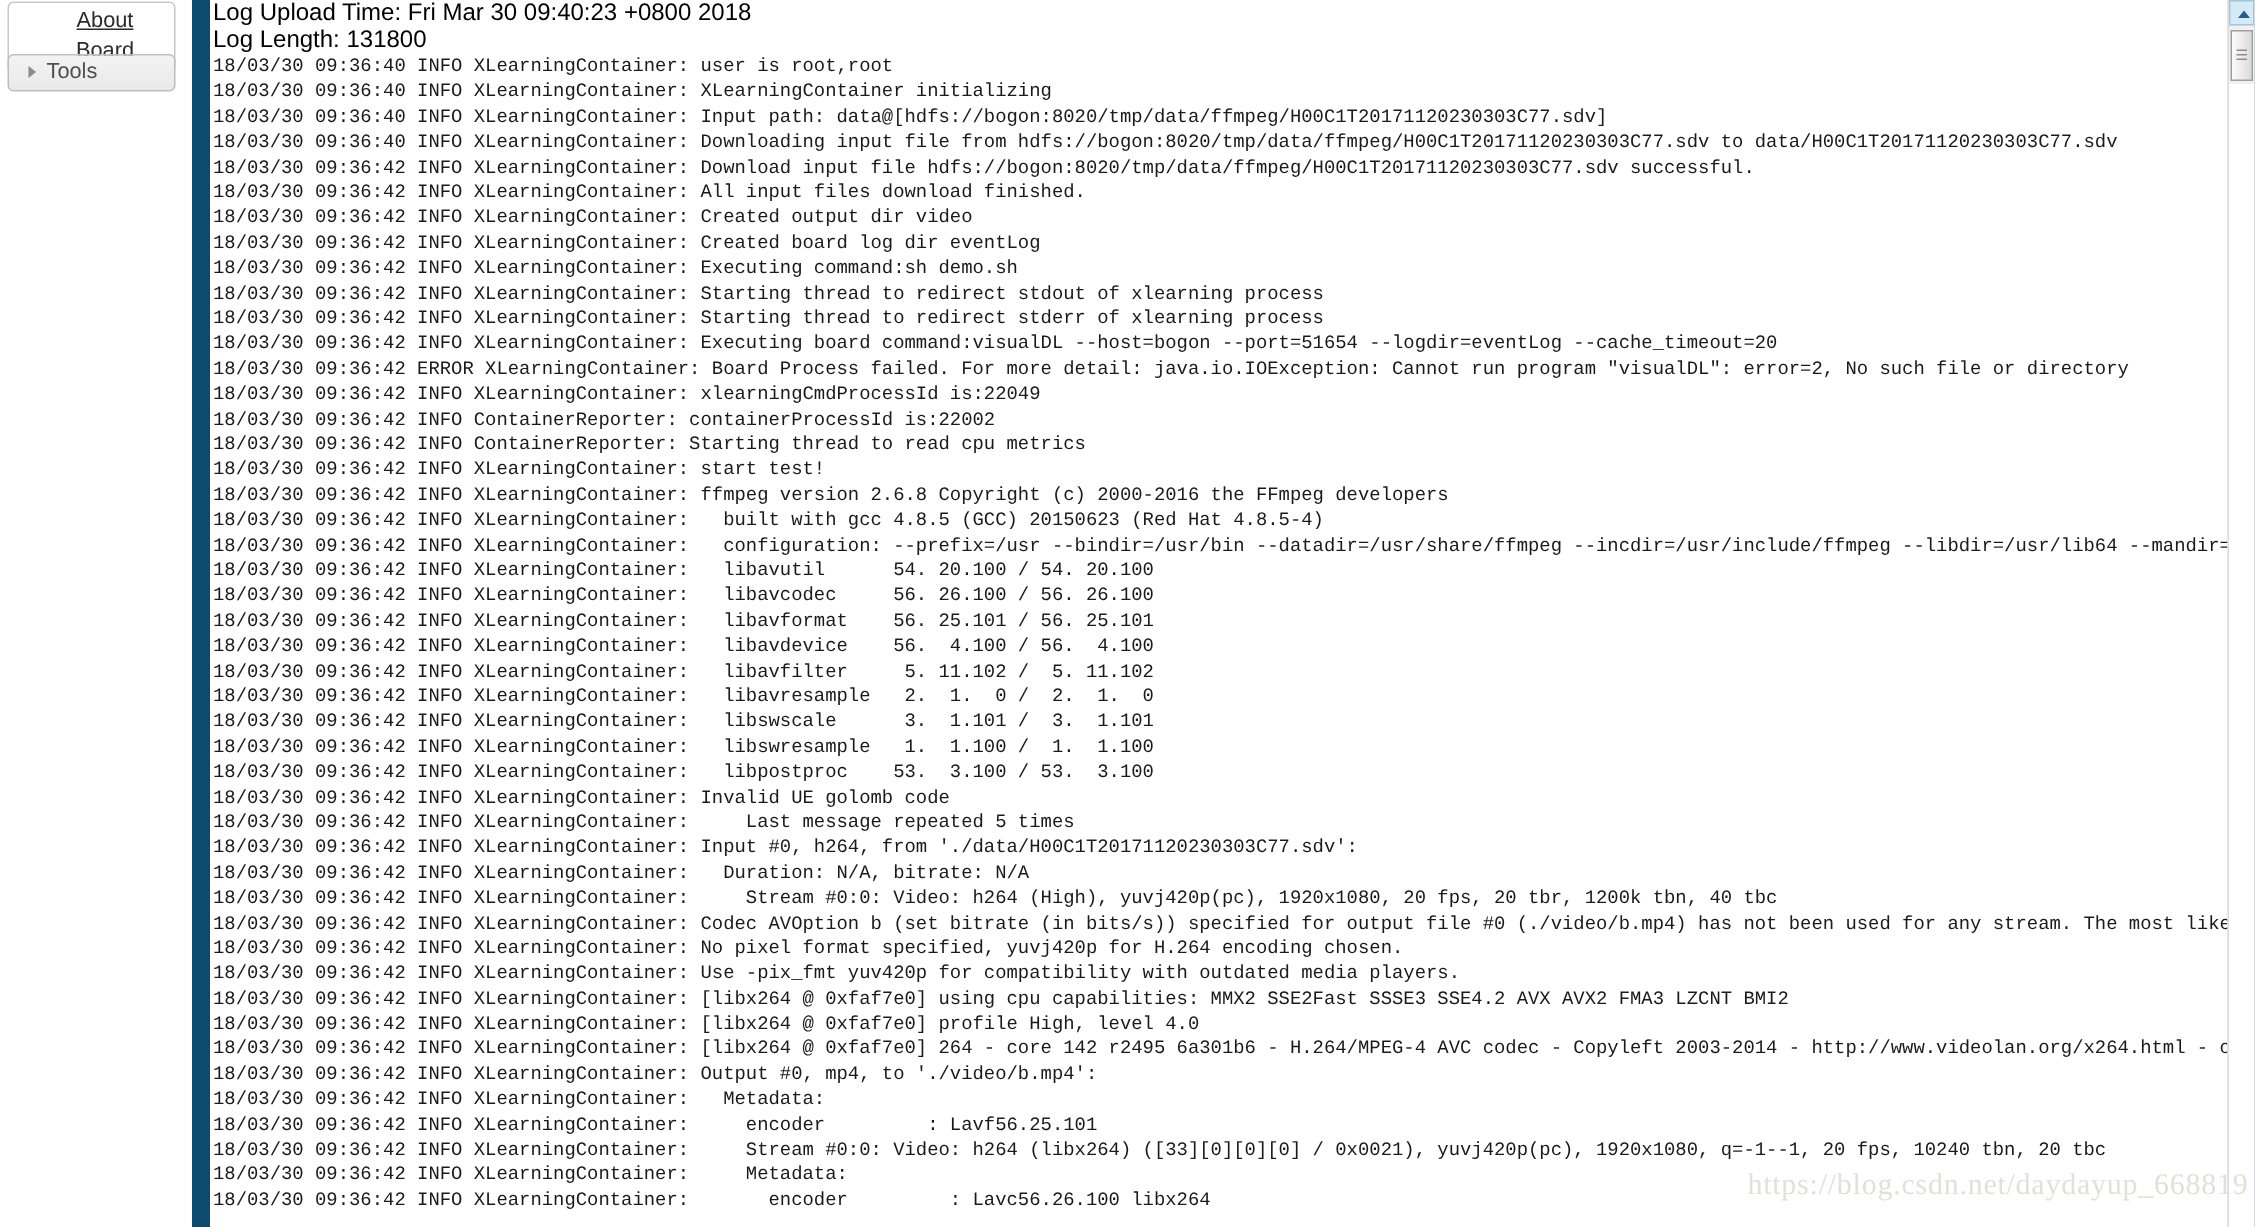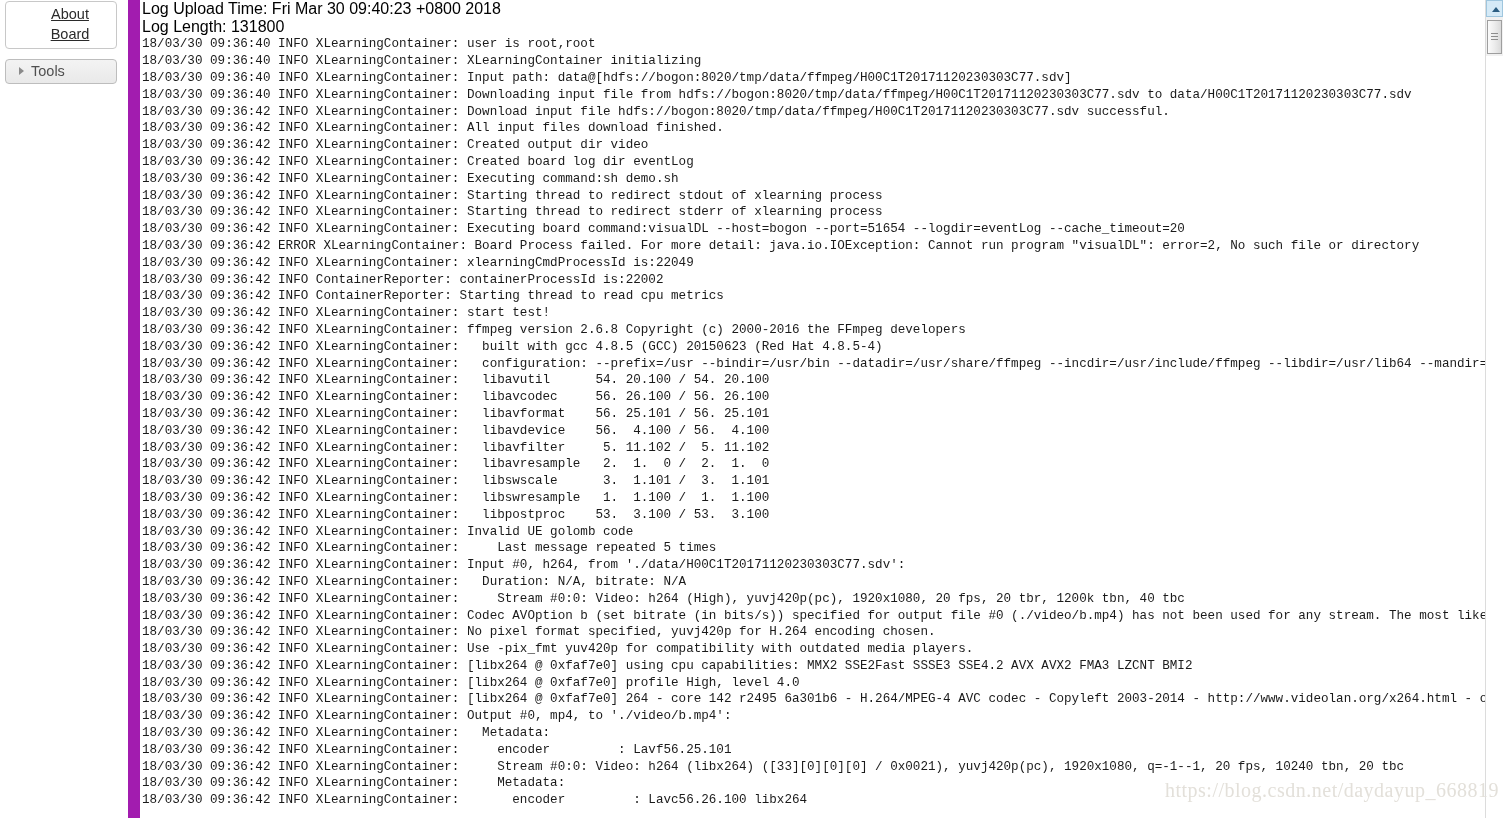--- a/index.html
+++ b/index.html
@@ -14,21 +14,21 @@
   body {
     font-family: "Liberation Sans", sans-serif;
     color: #000000;
   }
 
   .page {
     position: relative;
     width: 1503px;
     height: 818px;
     overflow: hidden;
-    background: #a21caf;
+    background: #0c4a6e;
   }
 
   
   .sidebar {
     position: absolute;
     left: 0;
     top: 0;
     width: 128px;
     height: 818px;
     background: #ffffff;
@@ -54,21 +54,21 @@
     color: #2b2b2b;
     text-decoration: underline;
     cursor: pointer;
     text-align: center;
     padding-left: 18px;
   }
 
   .tools-box {
     position: absolute;
     left: 5px;
-    top: 59px;
+    top: 36px;
     width: 112px;
     box-sizing: border-box;
     border: 1px solid #bdbdbd;
     border-radius: 4px;
     background: linear-gradient(to bottom, #f3f3f3 0%, #e9e9e9 100%);
     padding: 2px 14px 3px 0;
     cursor: pointer;
   }
   .tools-row {
     display: flex;

